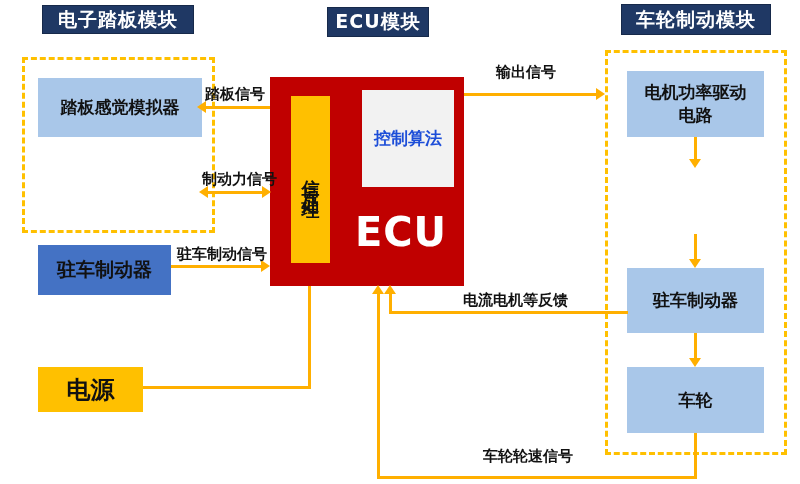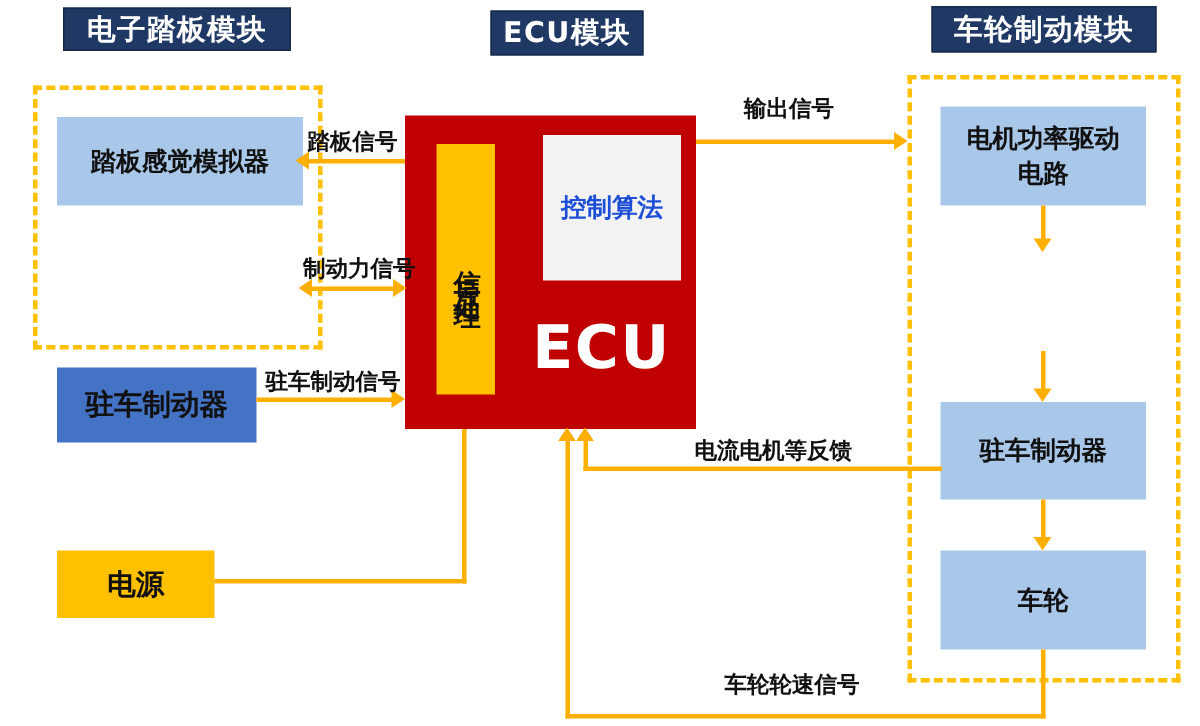--- a/index.html
+++ b/index.html
@@ -16,21 +16,21 @@
   }
   
   .dashed{border:3px dashed #FFC000;background:transparent;}
   
   .node{
     display:flex;align-items:center;justify-content:center;text-align:center;
     font-weight:bold;color:#111111;
   }
   .light-blue{background:#A9C7E9;font-size:17px;}
   .mid-blue{background:#4472C4;font-size:19px;}
-  .gold{background:#FFC000;font-size:19px;}
+  .gold{background:#FFC000;font-size:24px;}
   
   .ecu-box{background:#C00000;}
   .sig-proc{
     background:#FFC000;color:#111;font-weight:bold;font-size:18px;
     writing-mode:vertical-rl;text-orientation:upright;letter-spacing:7px;
     display:flex;align-items:center;justify-content:center;
   }
   .ctrl-alg{background:#F2F2F2;font-size:17px;display:flex;align-items:center;justify-content:center;font-weight:bold;color:#1d4ed8;}
   .ecu-name{color:#ffffff;font-weight:bold;font-size:40px;text-align:center;letter-spacing:1px;}
   

